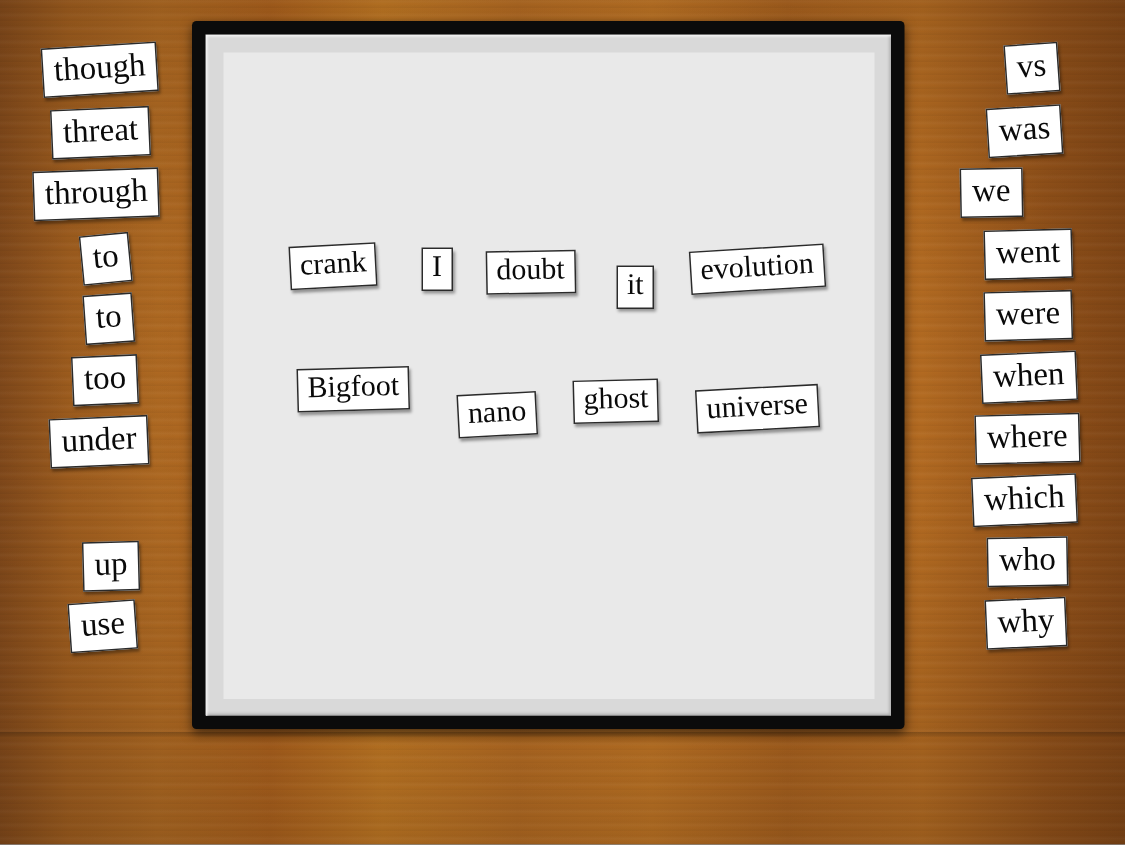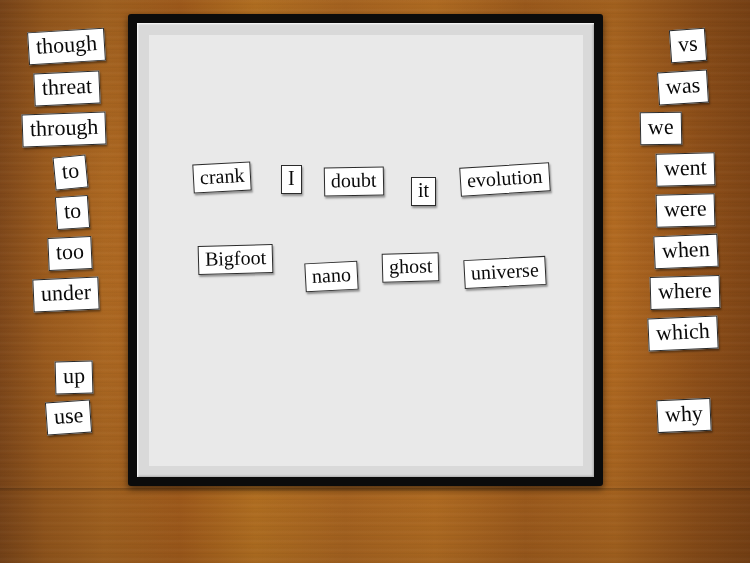--- a/index.html
+++ b/index.html
@@ -142,20 +142,21 @@
 
   <div id="right-tray" style="position: absolute; inset: 0px;">
       <div class="tile side" style="left: 670px; top: 29px; transform: rotate(-4deg);">vs</div>
       <div class="tile side" style="left: 658px; top: 71px; transform: rotate(-3.5deg);">was</div>
       <div class="tile side" style="left: 640px; top: 112px; transform: rotate(-1deg);">we</div>
       <div class="tile side" style="left: 656px; top: 153px; transform: rotate(-1.5deg);">went</div>
       <div class="tile side" style="left: 656px; top: 194px; transform: rotate(-1.5deg);">were</div>
       <div class="tile side" style="left: 654px; top: 235px; transform: rotate(-2.5deg);">when</div>
       <div class="tile side" style="left: 650px; top: 276px; transform: rotate(-1.5deg);">where</div>
       <div class="tile side" style="left: 648px; top: 317px; transform: rotate(-2.5deg);">which</div>
+      <div class="tile side" style="left: 658px; top: 358px; transform: rotate(-1deg);">who</div>
       <div class="tile side" style="left: 657px; top: 399px; transform: rotate(-2.5deg);">why</div>
     </div>
 
   <div id="board-frame">
     <div id="board-inner-bevel">
       <div id="canvas">
           <div class="tile board" style="left: 44px; top: 128px; transform: rotate(-3deg);">crank</div>
           <div class="tile board" style="left: 132px; top: 130px; transform: rotate(0deg);">I</div>
           <div class="tile board" style="left: 175px; top: 132px; transform: rotate(-1deg);">doubt</div>
           <div class="tile board" style="left: 262px; top: 142px; transform: rotate(0deg); text-align: center;">it</div>

